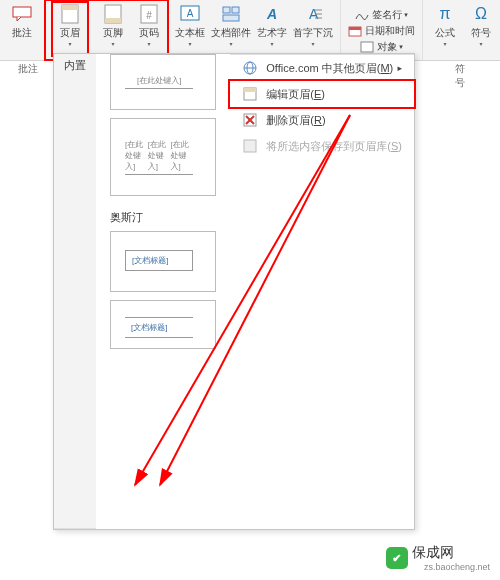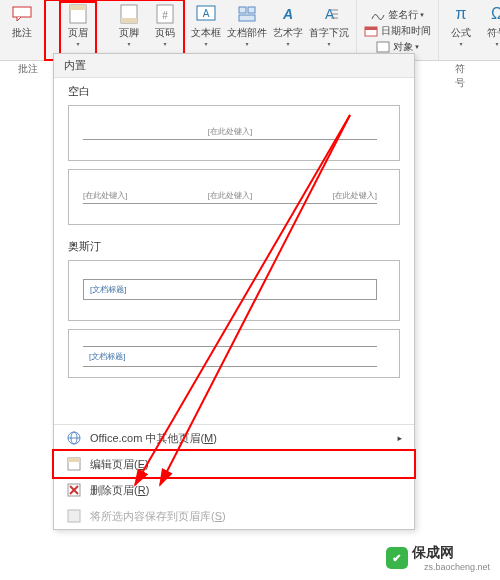--- a/index.html
+++ b/index.html
@@ -6,62 +6,62 @@
 .ribbon{display:flex;height:60px;background:#f3f3f3;border-bottom:1px solid #d4d4d4}
 .ribbon-group{display:flex;flex-direction:column;align-items:center;padding:2px 4px;border-right:1px solid #e0e0e0}
 .ribbon-btn{display:flex;flex-direction:column;align-items:center;justify-content:flex-start;padding:2px 3px;cursor:pointer;min-width:30px}
 .ribbon-btn .ico{width:20px;height:20px;display:flex;align-items:center;justify-content:center}
 .ribbon-btn .lbl{font-size:10px;margin-top:2px;white-space:nowrap}
 .ribbon-btn.tall{height:50px}
 .ribbon-btn .chev{font-size:6px;color:#666}
 .hl-red{outline:2px solid #ff0000;outline-offset:-1px}
 .small-row{display:flex;align-items:center;font-size:10px;padding:1px 3px;white-space:nowrap}
 .small-row .sico{width:14px;height:14px;margin-right:3px;display:inline-flex;align-items:center;justify-content:center}
-.dropdown{position:absolute;left:53px;top:53px;width:360px;height:475px;background:#fff;border:1px solid #c6c6c6;box-shadow:2px 2px 6px rgba(0,0,0,.15);display:flex;flex-direction:column}
+.dropdown{position:absolute;left:53px;top:53px;width:360px;height:475px;background:#fff;border:1px solid #c6c6c6;box-shadow:2px 2px 6px rgba(0,0,0,.15);display:flex;flex-direction:row}
 .dd-head{background:#f3f3f3;padding:4px 10px;font-size:11px;border-bottom:1px solid #e0e0e0}
 .dd-body{flex:1;overflow:hidden;padding:0}
 .dd-item-title{padding:6px 14px;font-size:11px;color:#333}
 .dd-preview{margin:0 14px 8px 14px;border:1px solid #bcbcbc;background:#fff;padding:10px 22px 20px 14px}
 .dd-preview.blank .ph{border-bottom:1px solid #999;text-align:center;padding:10px 0 2px 0;font-size:8px;color:#888}
 .dd-preview.three .row{display:flex;justify-content:space-between;border-bottom:1px solid #999;padding:10px 0 2px 0;font-size:8px;color:#888}
 .dd-preview.austin{padding-top:18px}
 .dd-preview.austin .box{border:1px solid #999;padding:4px 6px;font-size:8px;color:#3a6ea5}
 .dd-preview.lined{padding-top:10px}
 .dd-preview.lined .ln{border-top:1px solid #999;border-bottom:1px solid #999;padding:4px 6px;font-size:8px;color:#3a6ea5;margin-top:6px}
 .dd-foot{border-top:1px solid #e0e0e0}
 .dd-cmd{display:flex;align-items:center;padding:5px 12px;font-size:11px;color:#444}
 .dd-cmd .cico{width:16px;height:16px;margin-right:8px;display:flex;align-items:center;justify-content:center}
 .dd-cmd .key{text-decoration:underline}
 .dd-cmd.disabled{color:#aaa}
 .hl-box{outline:2px solid #ff0000}
 svg.arrows{position:absolute;left:0;top:0;width:500px;height:580px;pointer-events:none}
 .watermark{position:absolute;right:6px;bottom:6px;display:flex;align-items:center;background:rgba(255,255,255,.85);padding:2px 4px;border-radius:4px}
 .watermark .badge{width:22px;height:22px;background:#39b54a;border-radius:5px;display:flex;align-items:center;justify-content:center;color:#fff;font-weight:bold;margin-right:4px}
-.watermark .t1{font-size:14px;font-weight:bold;color:#333}
+.watermark .t1{font-size:14px;font-weight:normal;color:#333}
 .watermark .t2{font-size:9px;color:#888;margin-left:12px}
 </style>
 </head>
 <body>
 
 <div class="ribbon">
   <div class="ribbon-group">
     <div class="ribbon-btn tall">
       <span class="ico">
           <svg width="20" height="16">
             <rect x="1" y="1" width="18" height="10" fill="#fff" stroke="#c33" stroke-width="1"></rect>
             <path d="M5 11 L5 15 L9 11" fill="#fff" stroke="#c33"></path>
           </svg>
         </span>
       <span class="lbl">批注</span>
     </div>
   </div>
 
   <div class="ribbon-group hl-red" style="padding:2px 0">
     <div style="display:flex">
-      <div class="ribbon-btn tall hl-red" style="margin:0 15px">
+      <div class="ribbon-btn tall hl-red" style="margin:0 7px">
         <span class="ico">
             <svg width="18" height="20">
               <rect x="1" y="1" width="16" height="18" fill="#fff" stroke="#999"></rect>
               <rect x="1" y="1" width="16" height="5" fill="#e7d9b8"></rect>
             </svg>
           </span>
         <span class="lbl">页眉</span>
         <span class="chev">▾</span>
       </div>
       <div class="ribbon-btn tall">
@@ -182,21 +182,20 @@
 
 <div style="position:absolute;left:0;top:60px;display:flex;font-size:10px;color:#666;padding:2px 0">
   <span style="padding:0 18px">批注</span>
   <span style="position:absolute;left:455px">符号</span>
 </div>
 
 <div class="dropdown">
   <div class="dd-head">内置</div>
   <div class="dd-body">
 
-    <div class="dd-item-title">空白</div>
     <div class="dd-preview blank">
       <div class="ph">[在此处键入]</div>
     </div>
 
     <div class="dd-preview three">
       <div class="row">
         <span>[在此处键入]</span>
         <span>[在此处键入]</span>
         <span>[在此处键入]</span>
       </div>

